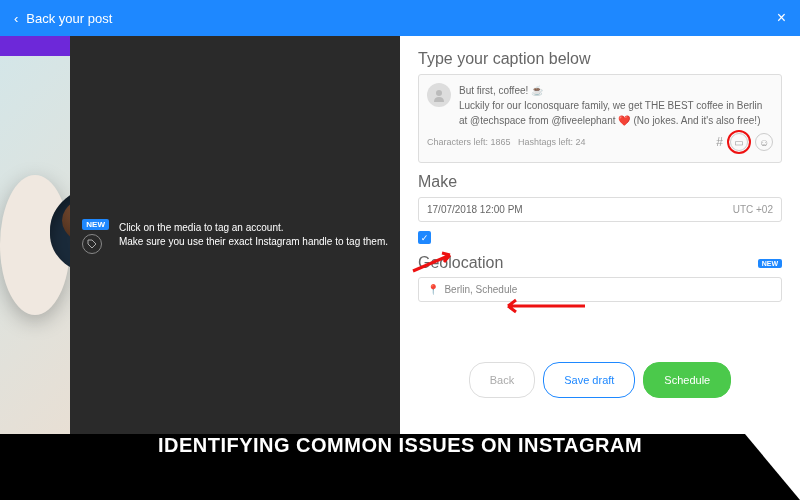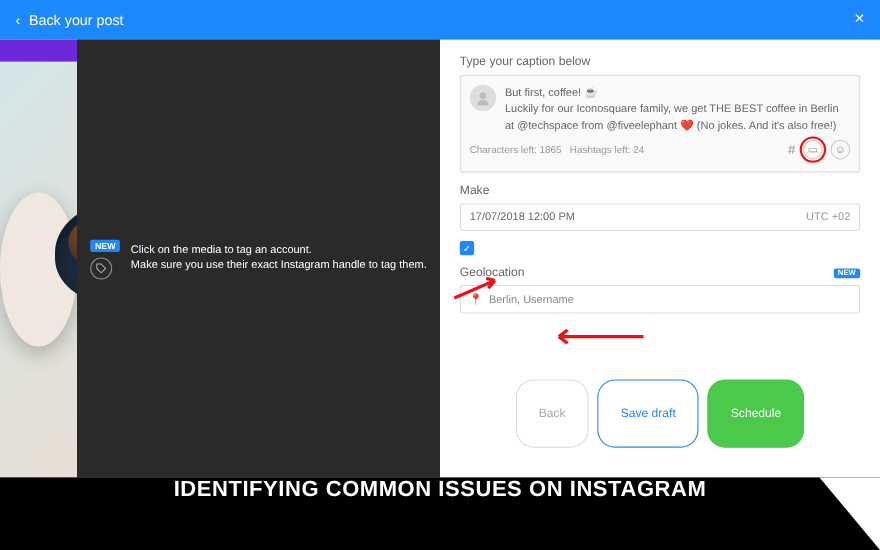--- a/index.html
+++ b/index.html
@@ -19,38 +19,38 @@
 .tag-popup{position:absolute;top:180px;left:110px;background:rgba(50,50,50,.85);padding:6px;border-radius:4px;display:flex;gap:4px;align-items:center;z-index:4}
 .tag-input{background:#fff;border:none;padding:4px 8px;font-size:11px;width:88px;border-radius:2px}
 .tag-btn{padding:4px 10px;border-radius:3px;font-size:16px;border:none;cursor:pointer}
 .ok-btn{background:#1e88ff;color:#fff}
 .cancel-btn{background:#777;color:#fff}
 .arrow1{position:absolute;top:215px;left:140px;z-index:5}
 .hint-bar{background:#2a2a2a;color:#fff;padding:10px 12px;display:flex;align-items:center;gap:10px;font-size:10px;line-height:1.4}
 .new-badge{background:#1e88ff;color:#fff;font-size:8px;padding:1px 4px;border-radius:2px;font-weight:700}
 .tag-icon{width:20px;height:20px;border:1px solid #888;border-radius:50%;display:flex;align-items:center;justify-content:center;flex-shrink:0}
 .right-panel{width:50%;padding:14px 18px;font-size:11px;color:#555;position:relative}
-.section-label{font-size:11px;color:#666;margin-bottom:6px}
+.section-label{font-size:16px;color:#666;margin-bottom:6px}
 .caption-box{border:1px solid #ddd;border-radius:3px;padding:8px;margin-bottom:10px;background:#fafafa}
 .caption-content{display:flex;gap:8px}
 .avatar{width:24px;height:24px;background:#ddd;border-radius:50%;flex-shrink:0;display:flex;align-items:center;justify-content:center}
 .caption-text{font-size:10px;color:#666;line-height:1.5}
 .caption-meta{display:flex;justify-content:space-between;align-items:center;margin-top:2px;font-size:9px;color:#999}
 .caption-icons{display:flex;gap:4px;align-items:center}
 .icon-circle{width:18px;height:18px;border:1px solid #ccc;border-radius:50%;display:flex;align-items:center;justify-content:center;font-size:10px;color:#999}
 .highlight-circle{border:2px solid #e11;border-radius:50%;padding:1px}
 .date-row{border:1px solid #ddd;border-radius:3px;padding:6px 8px;display:flex;justify-content:space-between;font-size:10px;color:#666;margin-bottom:9px}
 .utc{color:#999}
 .checkbox-row{display:flex;align-items:center;gap:6px;margin-bottom:10px;font-size:11px;color:#555}
 .checkbox{width:13px;height:13px;background:#1e88ff;border-radius:2px;display:flex;align-items:center;justify-content:center;color:#fff;font-size:9px}
 .geo-label{display:flex;justify-content:space-between;align-items:center;margin-bottom:5px}
 .new-badge2{background:#1e88ff;color:#fff;font-size:7px;padding:1px 4px;border-radius:2px;font-weight:700}
 .geo-input{border:1px solid #ddd;border-radius:3px;padding:6px 8px;font-size:10px;color:#888;display:flex;align-items:center;gap:5px}
 .buttons{display:flex;gap:8px;margin-top:60px;justify-content:center}
-.btn{padding:24px 20px;border-radius:16px;font-size:11px;cursor:pointer;border:1px solid}
+.btn{padding:11px 20px;border-radius:16px;font-size:11px;cursor:pointer;border:1px solid}
 .btn-back{background:#fff;color:#aaa;border-color:#ddd}
 .btn-draft{background:#fff;color:#1e88ff;border-color:#1e88ff}
 .btn-schedule{background:#4bc94b;color:#fff;border-color:#4bc94b}
 .arrow2{position:absolute;top:213px;left:8px}
 .arrow3{position:absolute;top:261px;left:100px}
 .banner{background:#000;height:66px;display:flex;justify-content:center;position:relative}
 .banner-text{color:#fff;font-size:20px;font-weight:800;text-align:center;line-height:1.15;letter-spacing:.5px}
 .banner::after{content:'';position:absolute;right:0;top:0;width:0;height:0;border-left:55px solid transparent;border-top:66px solid #fff}
 .banner::before{content:'';position:absolute;right:0;bottom:0;width:0;height:0}
 </style>
@@ -133,21 +133,21 @@
     <div class="checkbox-row">
       <span class="checkbox">✓</span>
     </div>
 
     <div class="geo-label">
       <span class="section-label" style="margin:0">Geolocation</span>
       <span class="new-badge2">NEW</span>
     </div>
     <div class="geo-input">
       <span>📍</span>
-      <span>Berlin, Username</span>
+      <span>Berlin, Schedule</span>
     </div>
 
     <svg class="arrow2" width="50" height="30">
         <path d="M5 22 L42 6 M42 6 L34 4 M42 6 L36 13" stroke="#e11" stroke-width="3" fill="none"></path>
       </svg>
     <svg class="arrow3" width="90" height="18">
         <path d="M85 9 L8 9 M8 9 L16 3 M8 9 L16 15" stroke="#e11" stroke-width="3" fill="none"></path>
       </svg>
 
     <div class="buttons">

